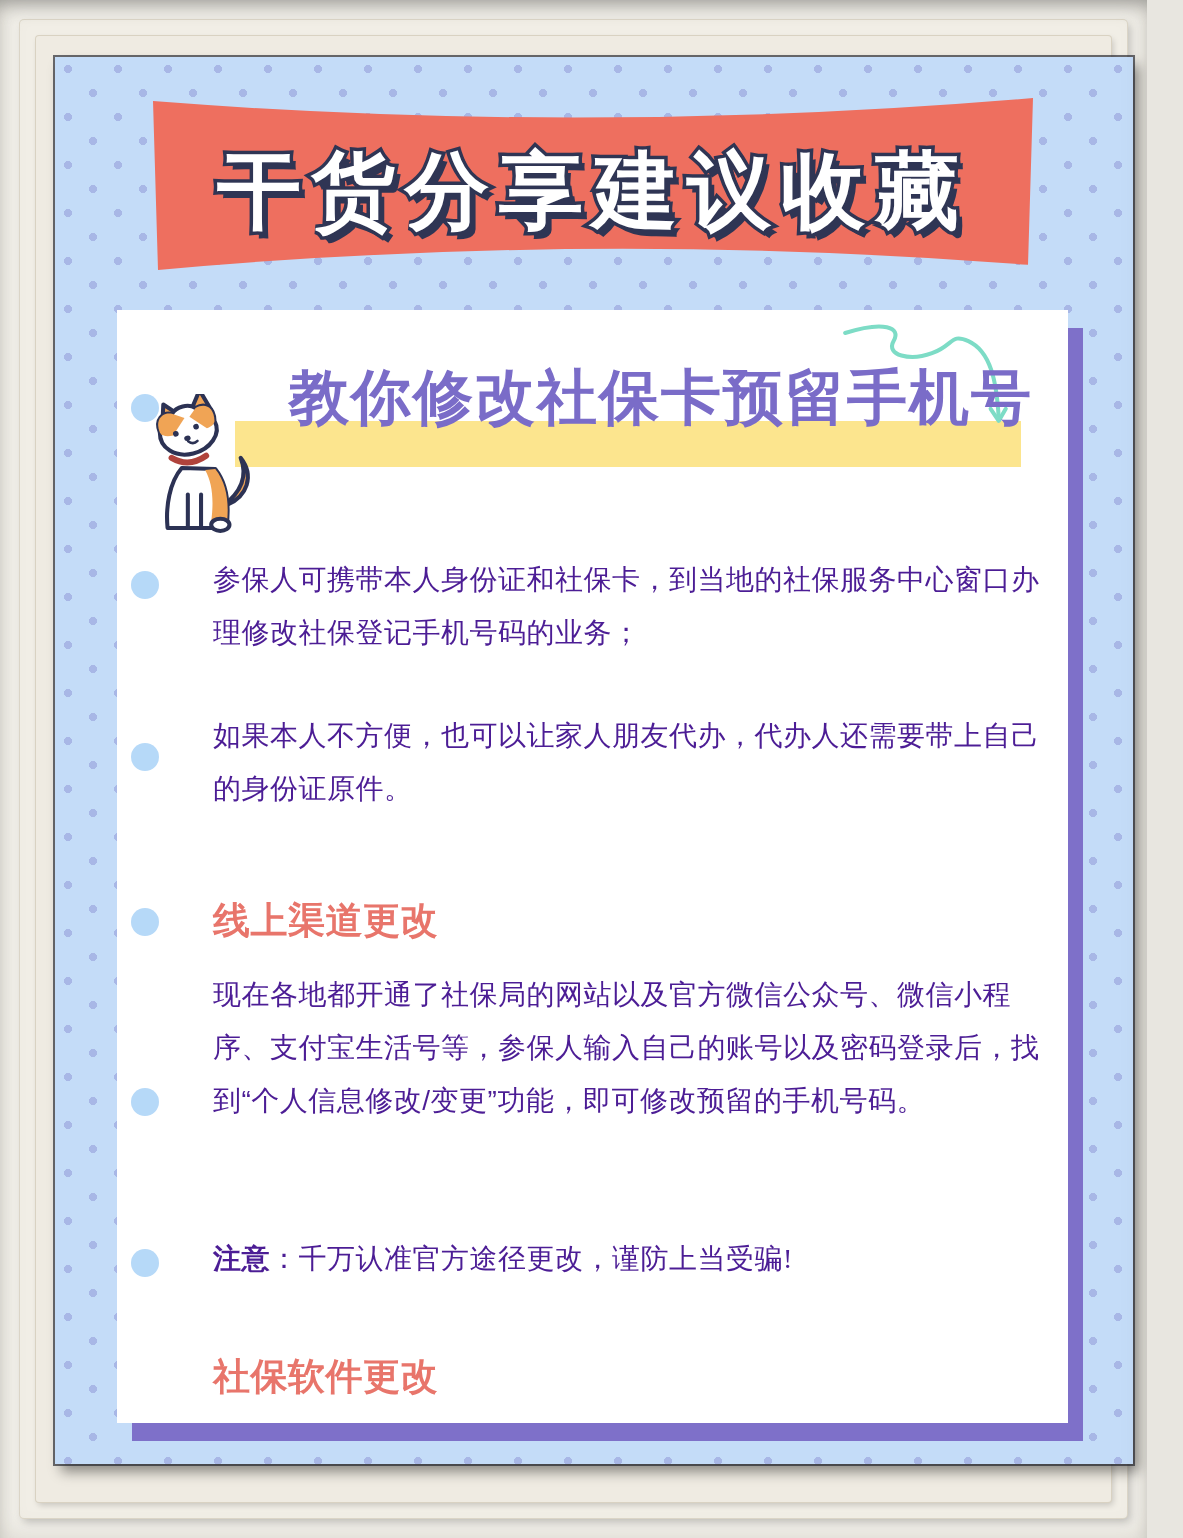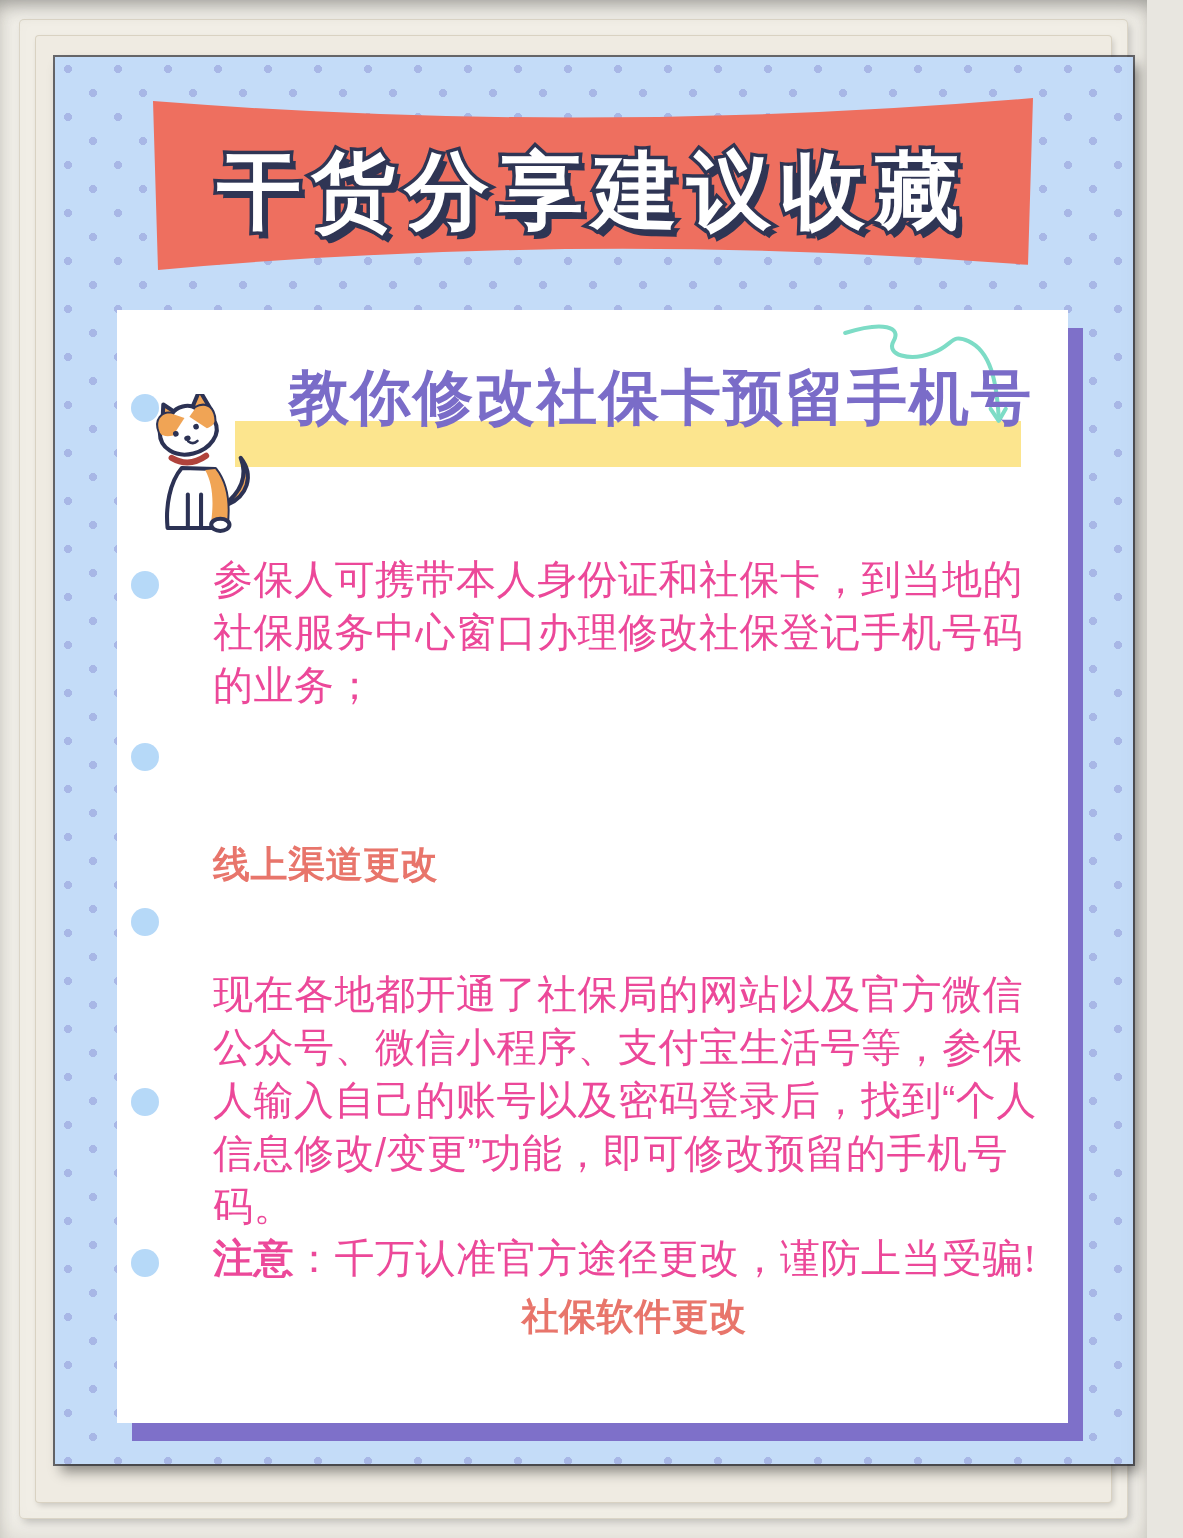--- a/index.html
+++ b/index.html
@@ -60,28 +60,28 @@
     background:#fce58e;z-index:0;
   }
   .card-title{
     position:absolute;left:110px;top:48px;width:806px;text-align:right;
     font-size:60px;font-weight:700;color:#7a6cc8;letter-spacing:2px;
     white-space:nowrap;z-index:2;
   }
   .dog{position:absolute;left:14px;top:84px;width:134px;height:146px;z-index:2;}
   .text-block{
     position:absolute;left:96px;width:842px;
-    font-size:40px;line-height:53px;color:#ec4899;letter-spacing:.5px;
+    font-size:28px;line-height:53px;color:#4c1d95;letter-spacing:.5px;
   }
   .para-1{top:243px;}
   .para-2{top:399px;}
-  .heading-1{top:528px;}
+  .heading-1{top:584px;}
   .para-3{top:658px;}
   .note{top:922px;font-family:Liberation Serif, serif;}
-  .heading-2{top:980px;text-align:center;}
+  .heading-2{top:1040px;}
   .red-heading{color:#e8756b;font-weight:700;font-size:37px;}
   .note-label{font-weight:800;}
 </style>
 </head>
 <body>
 
 <div class="page">
 
   <div class="frame-ridge-outer"></div>
   <div class="frame-ridge-inner"></div>
@@ -130,20 +130,21 @@
             <circle cx="66" cy="33" r="2.8" fill="#2c3254" stroke="none"></circle>
             <ellipse cx="55" cy="42" rx="3.2" ry="2.6" fill="#2c3254" stroke="none"></ellipse>
             <path d="M55,45 q4,5 9,2" fill="none" stroke-width="2.5"></path>
           </g>
           <path d="M40,62 Q57,72 74,60" fill="none" stroke="#b0433c" stroke-width="6"></path>
         </g>
       </svg>
 
       <div class="text-block para-1">参保人可携带本人身份证和社保卡，到当地的社保服务中心窗口办理修改社保登记手机号码的业务；</div>
 
+      <div class="text-block para-2">如果本人不方便，也可以让家人朋友代办，代办人还需要带上自己的身份证原件。</div>
 
       <div class="text-block heading-1 red-heading">线上渠道更改</div>
 
       <div class="text-block para-3">现在各地都开通了社保局的网站以及官方微信公众号、微信小程序、支付宝生活号等，参保人输入自己的账号以及密码登录后，找到“个人信息修改/变更”功能，即可修改预留的手机号码。</div>
 
       <div class="text-block note">
         <span class="note-label">注意</span><span>：千万认准官方途径更改，谨防上当受骗!</span>
       </div>
 
       <div class="text-block heading-2 red-heading">社保软件更改</div>

